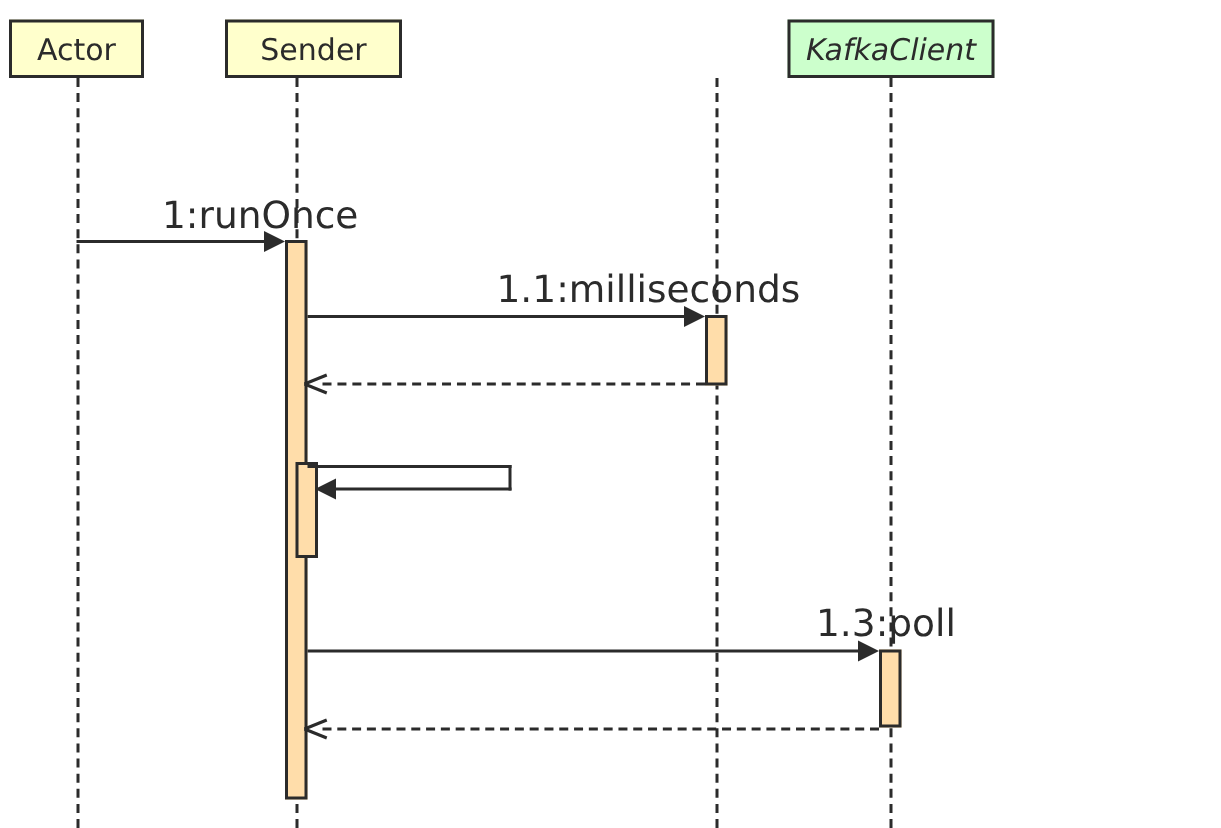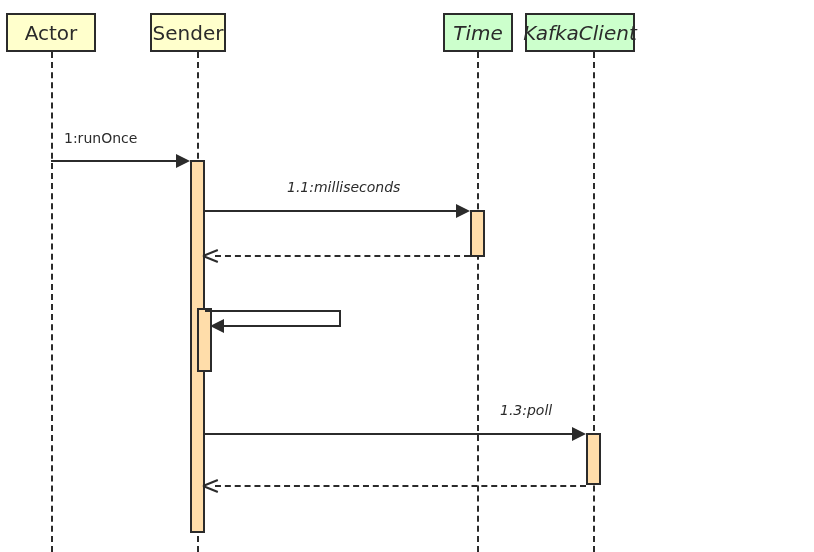--- a/index.html
+++ b/index.html
@@ -105,50 +105,48 @@
     width: 0;
     height: 0;
     border-top: 7px solid transparent;
     border-bottom: 7px solid transparent;
     border-right: 14px solid #2b2b2b;
   }
 
   
   .msg-label {
     position: absolute;
-    font-size: 14px;
+    font-size: 25px;
     color: #2b2b2b;
     line-height: 1;
     white-space: nowrap;
+    margin-left: 44px;
   }
-  .msg-label.italic { font-style: italic; }
+  .msg-label.italic { }
 </style>
 </head>
 <body>
 
 <div id="diagram-canvas">
 
   <div class="lifeline" style="left:51px; top:52px; height:500px;"></div>
   <div class="lifeline" style="left:197px; top:52px; height:500px;"></div>
   <div class="lifeline" style="left:477px; top:52px; height:500px;"></div>
   <div class="lifeline" style="left:593px; top:52px; height:500px;"></div>
 
   <div class="participant-box kind-class" style="left:6px; top:13px; width:90px; height:39px;">
     <span>Actor</span>
   </div>
 
-  <div class="participant-box kind-class" style="left:150px; top:13px; width:76px; height:39px;text-align:right;">
+  <div class="participant-box kind-class" style="left:150px; top:13px; width:118px; height:39px;text-align:right;">
     <span>Sender</span>
   </div>
 
-  <div class="participant-box kind-interface" style="left:443px; top:13px; width:70px; height:39px;">
-    <span>Time</span>
-  </div>
 
-  <div class="participant-box kind-interface" style="left:525px; top:13px; width:110px; height:39px;align-items:center;">
+  <div class="participant-box kind-interface" style="left:525px; top:13px; width:138px; height:39px;align-items:center;">
     <span>KafkaClient</span>
   </div>
 
   <div class="activation" style="left:190px; top:160px; width:15px; height:373px;"></div>
 
   <div class="activation" style="left:470px; top:210px; width:15px; height:47px;"></div>
 
   <div class="activation" style="left:197px; top:308px; width:15px; height:64px;"></div>
 
   <div class="activation" style="left:586px; top:433px; width:15px; height:52px;"></div>

